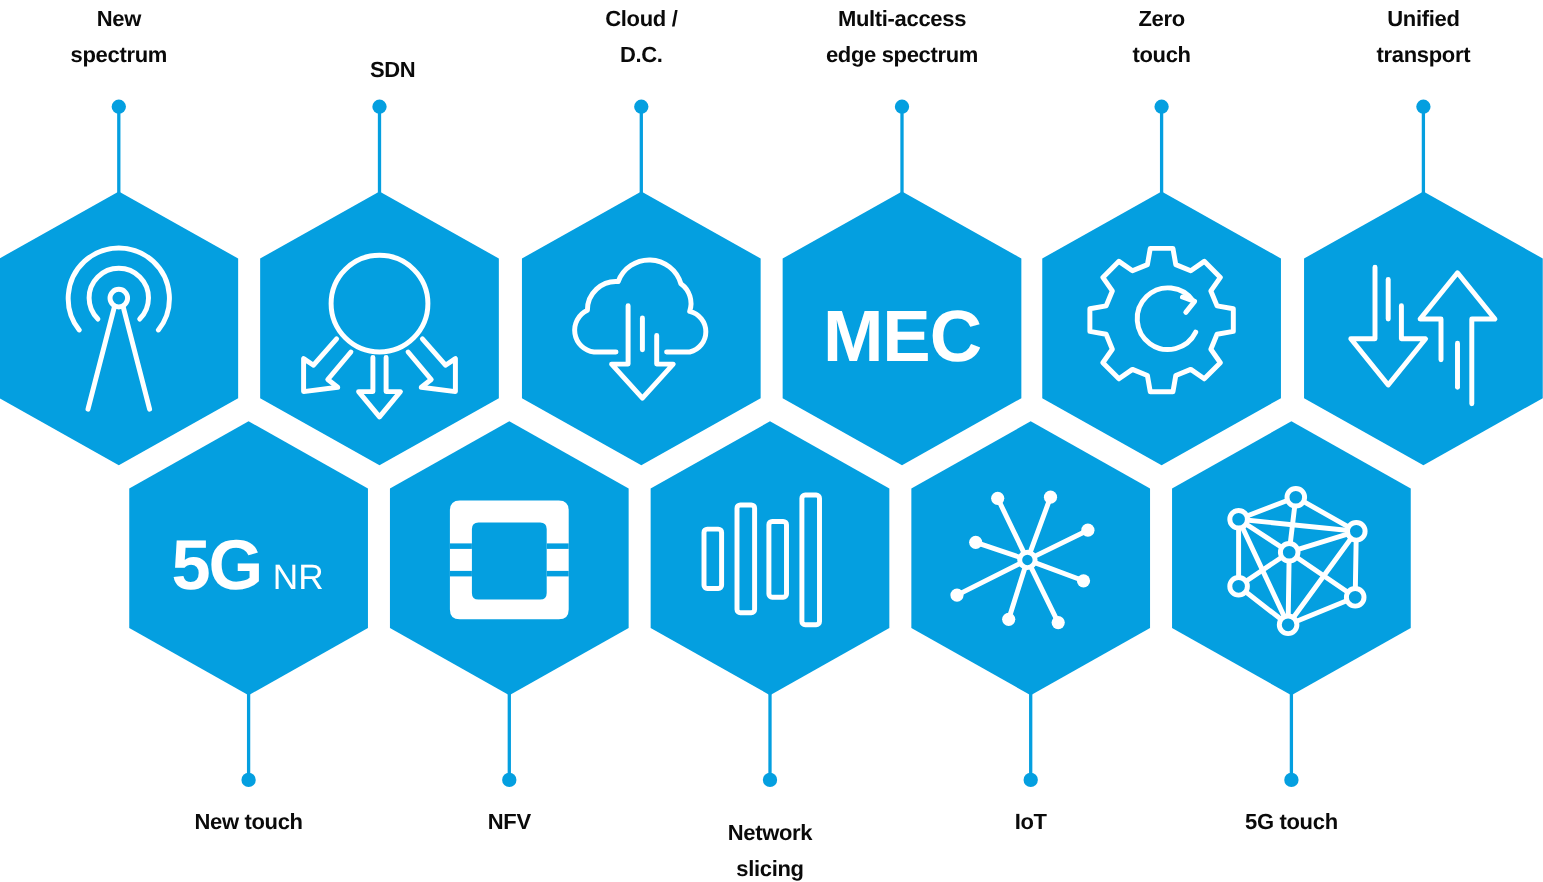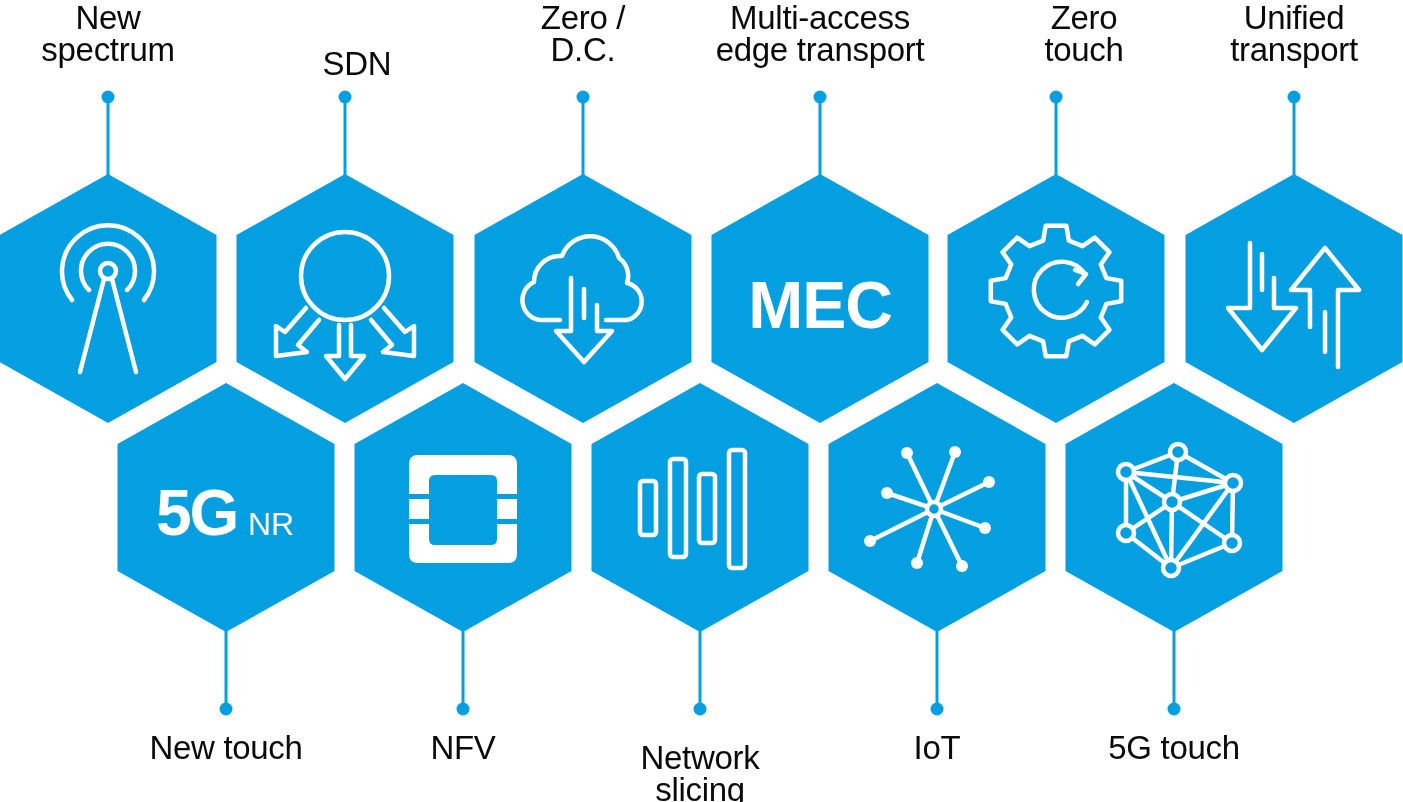--- a/index.html
+++ b/index.html
@@ -1,19 +1,19 @@
 <!DOCTYPE html>
 <html><head>
 <meta charset="utf-8">
 <style>
   html, body { margin:0; padding:0; background:#ffffff; }
   body { width:1403px; height:802px; position:relative; overflow:hidden;
          font-family:"Liberation Sans", sans-serif; }
   #diagram { position:absolute; left:0; top:0; }
-  .label { position:absolute; text-align:center; font-weight:normal; font-size:33px;
+  .label { position:absolute; text-align:center; font-weight:bold; font-size:20px;
            line-height:32px; color:#0a0a0a; white-space:pre-line; transform:translateX(-50%);
            letter-spacing:-0.3px; }
   .icon-text { font-family:"Liberation Sans", sans-serif; font-weight:bold; fill:#ffffff; }
 </style>
 </head>
 <body>
 
 <svg id="diagram" width="1403" height="802" viewBox="0 0 1403 802" xmlns="http://www.w3.org/2000/svg">
   <g id="connectors">
       <line x1="108" y1="97" x2="108" y2="176" stroke="#049FE0" stroke-width="3"></line>
@@ -157,25 +157,25 @@
   <text class="icon-text" x="820" y="328" font-size="66" text-anchor="middle" letter-spacing="-1">MEC</text>
   <g>
     <text class="icon-text" x="156" y="535" font-size="64" letter-spacing="-2">5G</text>
     <text x="248" y="535" font-size="32" fill="#ffffff" font-family="Liberation Sans, sans-serif">NR</text>
   </g>
 </svg>
 
 <div class="label" style="left:108px; top:2px;">New
 spectrum</div>
 <div class="label" style="left:345px; top:48px;margin-left:12px;">SDN</div>
-<div class="label" style="left:583px; top:2px;">Zero /
+<div class="label" style="left:583px; top:2px;">Cloud /
 D.C.</div>
 <div class="label" style="left:820px; top:2px;">Multi-access
-edge transport</div>
-<div class="label" style="left:1084px; top:2px;">Zero
+edge spectrum</div>
+<div class="label" style="left:1056px; top:2px;">Zero
 touch</div>
 <div class="label" style="left:1294px; top:2px;">Unified
 transport</div>
 
 <div class="label" style="left:226px; top:732px;">New touch</div>
 <div class="label" style="left:463px; top:732px;">NFV</div>
 <div class="label" style="left:700px; top:732px;margin-top:10px;">Network
 slicing</div>
 <div class="label" style="left:937px; top:732px;">IoT</div>
 <div class="label" style="left:1174px; top:732px;">5G touch</div>

